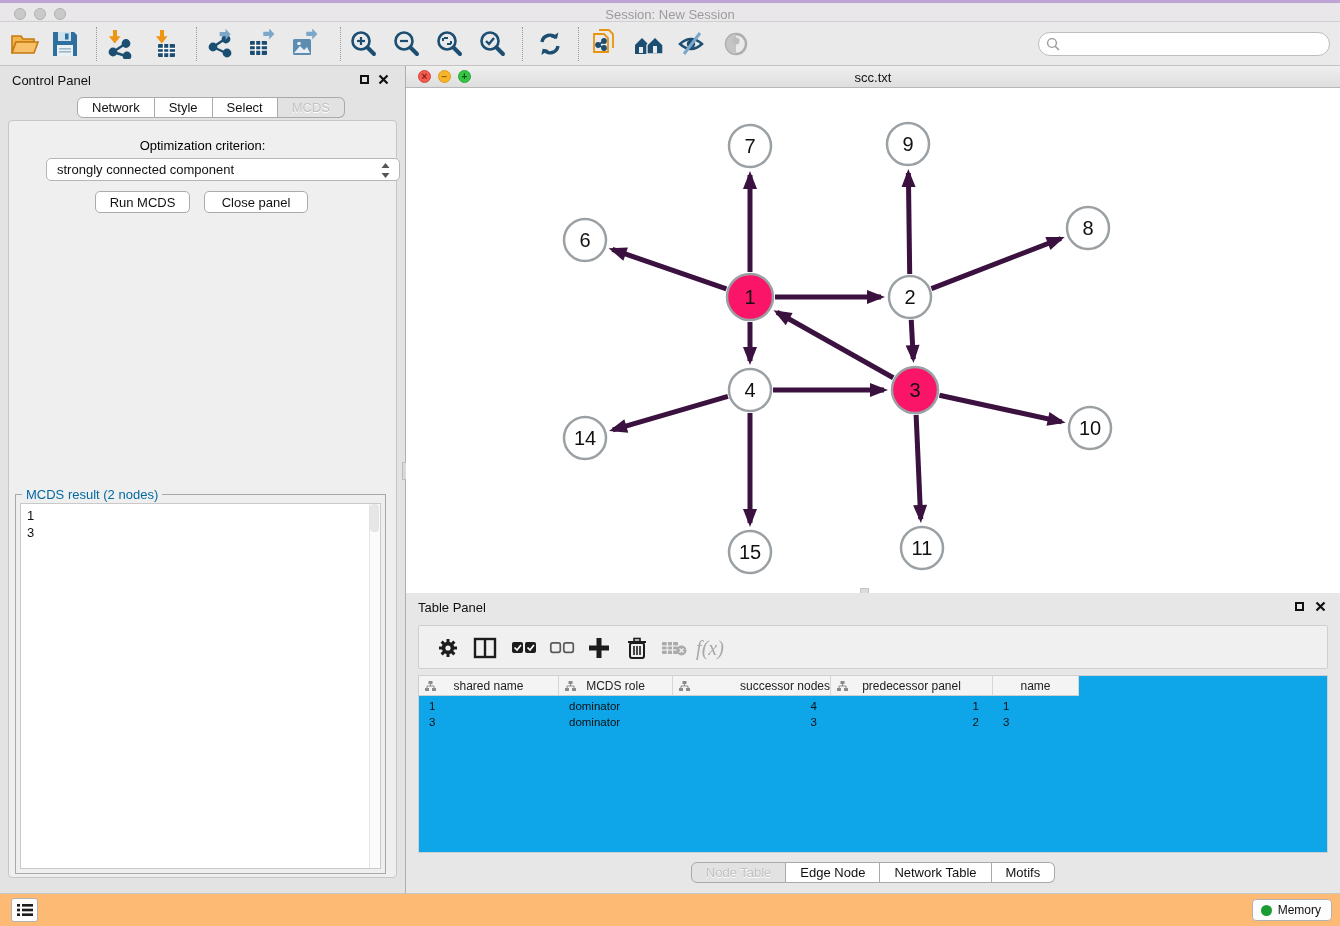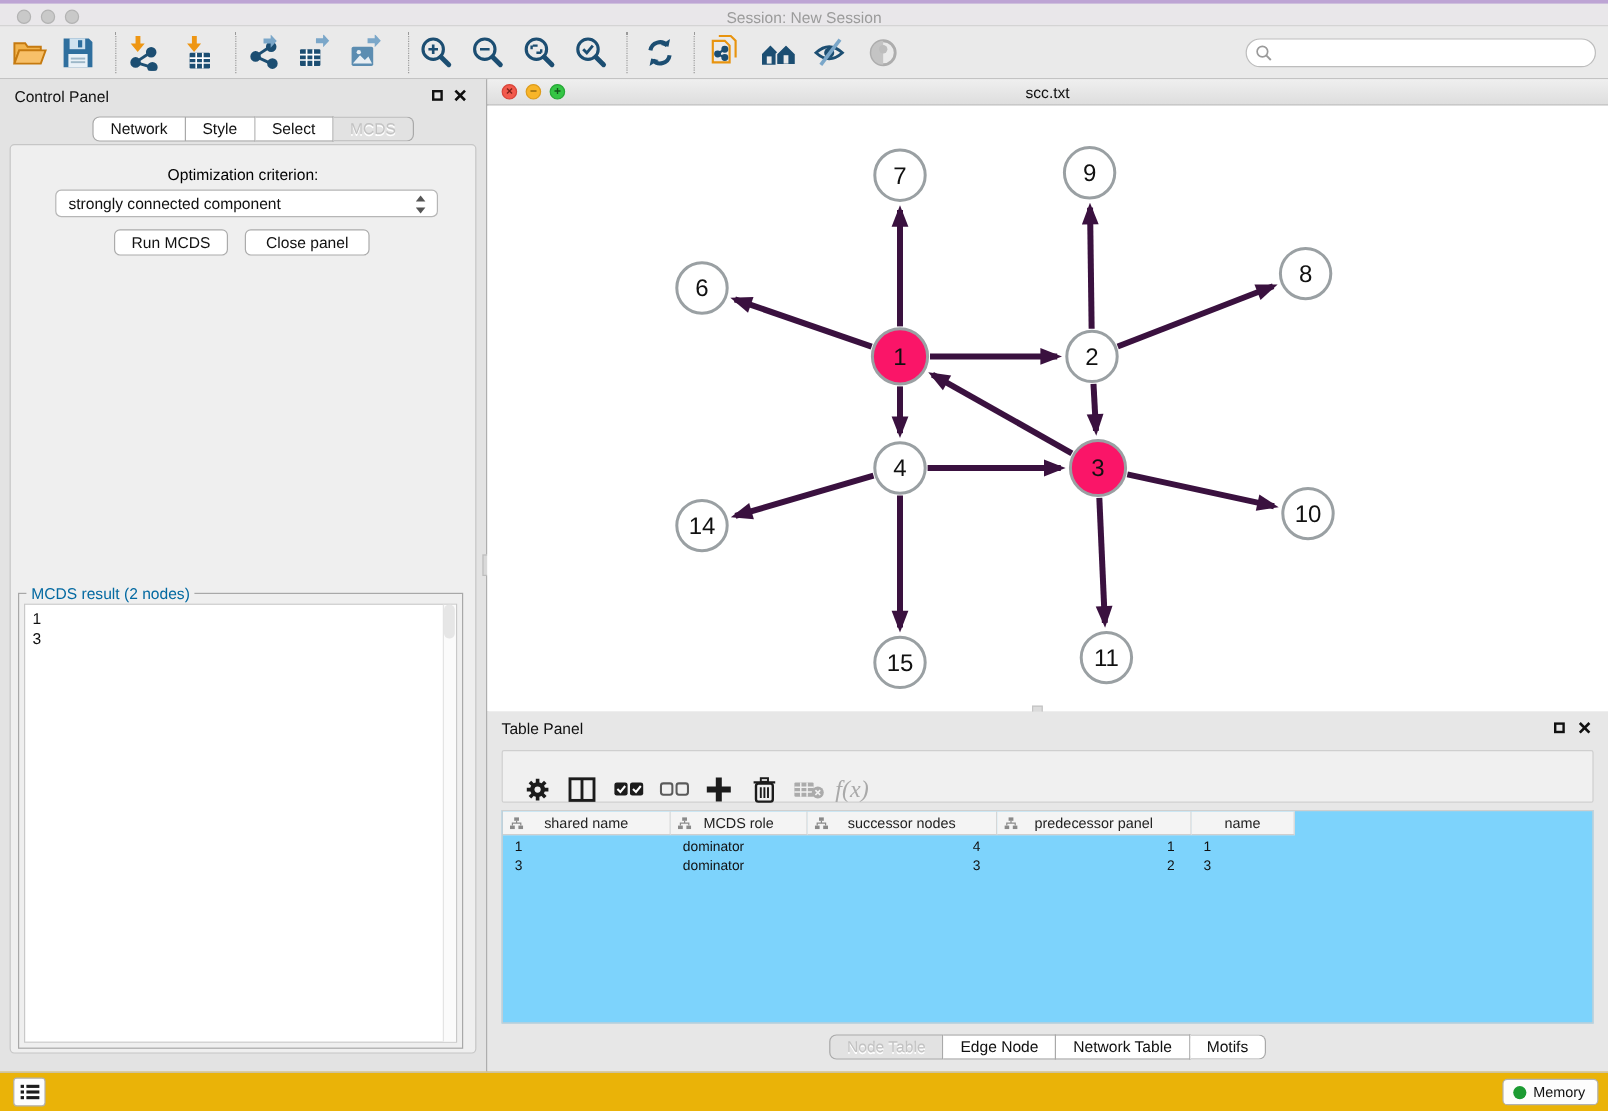--- a/index.html
+++ b/index.html
@@ -34,21 +34,21 @@
   .cp-tabs { position:absolute; left:77px; top:31px; height:21px; display:flex; }
   .seg-tab { height:21px; border:1px solid #a9a9a9; border-left:none; background:#fff;
     font-size:13px; color:#111; padding:0 14px; display:flex; align-items:center;
     font-family:"Liberation Sans",sans-serif; cursor:default; }
   .seg-tab:first-child { border-left:1px solid #a9a9a9; border-radius:6px 0 0 6px; }
   .seg-tab:last-child { border-radius:0 6px 6px 0; }
   .seg-tab.selected { background:#e2e2e2; color:#c2c2c2; text-shadow:0 1px 0 #fff; }
   .cp-inner { position:absolute; left:8px; top:54px; width:389px; height:758px;
     background:#efefef; border:1px solid #c6c6c6; border-radius:4px; }
   .opt-label { position:absolute; left:0; top:17px; width:100%; text-align:center; font-size:13px; color:#000000; }
-  .dropdown { position:absolute; left:37px; top:37px; width:319px; height:23px; background:#fff;
+  .dropdown { position:absolute; left:37px; top:37px; width:354px; height:23px; background:#fff;
     border:1px solid #b6b6b6; border-radius:5px; font-size:13px; color:#111;
     display:flex; align-items:center; padding-left:10px; cursor:default; }
   .dd-stepper { position:absolute; right:8px; top:3px; }
   .cp-btn { position:absolute; top:70px; height:22px; background:#fff; border:1px solid #ababab;
     border-radius:5px; font-size:13px; color:#111; font-family:"Liberation Sans",sans-serif; cursor:default; }
   .result-group { position:absolute; left:6px; top:373px; width:371px; height:380px;
     border:1px solid #a8a8a8; }
   .result-legend { position:absolute; left:6px; top:-8px; background:#efefef; padding:0 4px;
     font-size:13px; color:#0369a1; }
   .result-area { position:absolute; left:4px; top:8px; right:4px; bottom:4px; background:#fff;
@@ -71,35 +71,35 @@
     background:linear-gradient(#efefef,#dedede); border-bottom:1px solid #b8b8b8; }
   .net-title { position:absolute; top:4px; width:100%; text-align:center; font-size:13px; color:#111; }
   .mac-dot { position:absolute; top:4px; width:13px; height:13px; border-radius:50%;
     display:flex; align-items:center; justify-content:center; font-size:10px; font-weight:bold; line-height:13px; }
   .net-canvas { position:absolute; left:0; top:22px; width:934px; height:505px; background:#fff; }
 
   
   .table-panel { position:absolute; left:406px; top:593px; width:934px; height:300px; background:#e7e7e7; }
   .tp-toolbar { position:absolute; left:12px; top:32px; width:910px; height:44px; background:#f0f0f0;
     border:1px solid #cfcfcf; border-radius:2px; }
-  .tp-icon { position:absolute; top:17px; width:30px; height:30px; display:flex; align-items:center;
+  .tp-icon { position:absolute; top:7px; width:30px; height:30px; display:flex; align-items:center;
     justify-content:center; cursor:default;text-align:right; }
   .fx-label { font-family:"Liberation Serif","DejaVu Serif",serif; font-style:italic; font-size:20px; color:#a9a9a9; }
-  .tp-table { position:absolute; left:12px; top:82px; width:910px; height:178px; background:#7dd3fc;
+  .tp-table { position:absolute; left:12px; top:82px; width:910px; height:178px; background:#0ea5e9;
     border:1px solid #cfcfcf; overflow:hidden; }
   .th-row { position:absolute; left:0; top:0; height:20px; display:flex; }
   .th-cell { height:20px; background:#f4f4f4; border-right:1px solid #d6d6d6; border-bottom:1px solid #cfcfcf;
     display:flex; align-items:center; justify-content:center; font-size:12px; color:#222; position:relative; }
   .th-tree { position:absolute; left:6px; top:5px; }
   .tb-row { position:absolute; left:0; height:16px; display:flex; }
   .tb-cell { font-size:11.5px; color:#111; height:16px; line-height:16px; }
   .tp-tabs { position:absolute; left:0; top:269px; width:100%; display:flex; justify-content:center; }
 
   
-  .statusbar { position:absolute; left:0; top:893px; width:1340px; height:33px; background:#eab308;
+  .statusbar { position:absolute; left:0; top:893px; width:1340px; height:33px; background:#fdba74;
     border-top:1px solid #c6c6c6; }
   .list-btn { position:absolute; left:11px; top:4px; width:27px; height:24px; background:#fdfdfd;
     border:1px solid #b2b2b2; border-radius:3px; display:flex; align-items:center; justify-content:center; cursor:default; }
   .memory-btn { position:absolute; right:8px; top:5px; height:22px; padding:0 10px 0 8px; background:#fdfdfd;
     border:1px solid #b2b2b2; border-radius:4px; display:flex; align-items:center; gap:6px;
     font-size:12px; color:#111; font-family:"Liberation Sans",sans-serif; cursor:default; }
   .mem-dot { width:11px; height:11px; border-radius:50%; background:#1c9b33; }
 </style>
 </head>
 <body>
@@ -488,21 +488,21 @@
           <svg class="th-tree" width="11" height="10" viewBox="0 0 11 10">
             <g fill="#8a8a8a">
               <rect x="3.5" y="0" width="4" height="3"></rect>
               <rect x="0" y="7" width="4" height="3"></rect>
               <rect x="7" y="7" width="4" height="3"></rect>
             </g>
             <path d="M5.5 3 v2 M2 7 V5 h7 v2" stroke="#8a8a8a" stroke-width="1" fill="none"></path>
           </svg>
           <span>MCDS role</span>
         </div>
-        <div class="th-cell" style="width: 158px;">
+        <div class="th-cell" style="width: 158px; justify-content: flex-end;">
           <svg class="th-tree" width="11" height="10" viewBox="0 0 11 10">
             <g fill="#8a8a8a">
               <rect x="3.5" y="0" width="4" height="3"></rect>
               <rect x="0" y="7" width="4" height="3"></rect>
               <rect x="7" y="7" width="4" height="3"></rect>
             </g>
             <path d="M5.5 3 v2 M2 7 V5 h7 v2" stroke="#8a8a8a" stroke-width="1" fill="none"></path>
           </svg>
           <span>successor nodes</span>
         </div>

